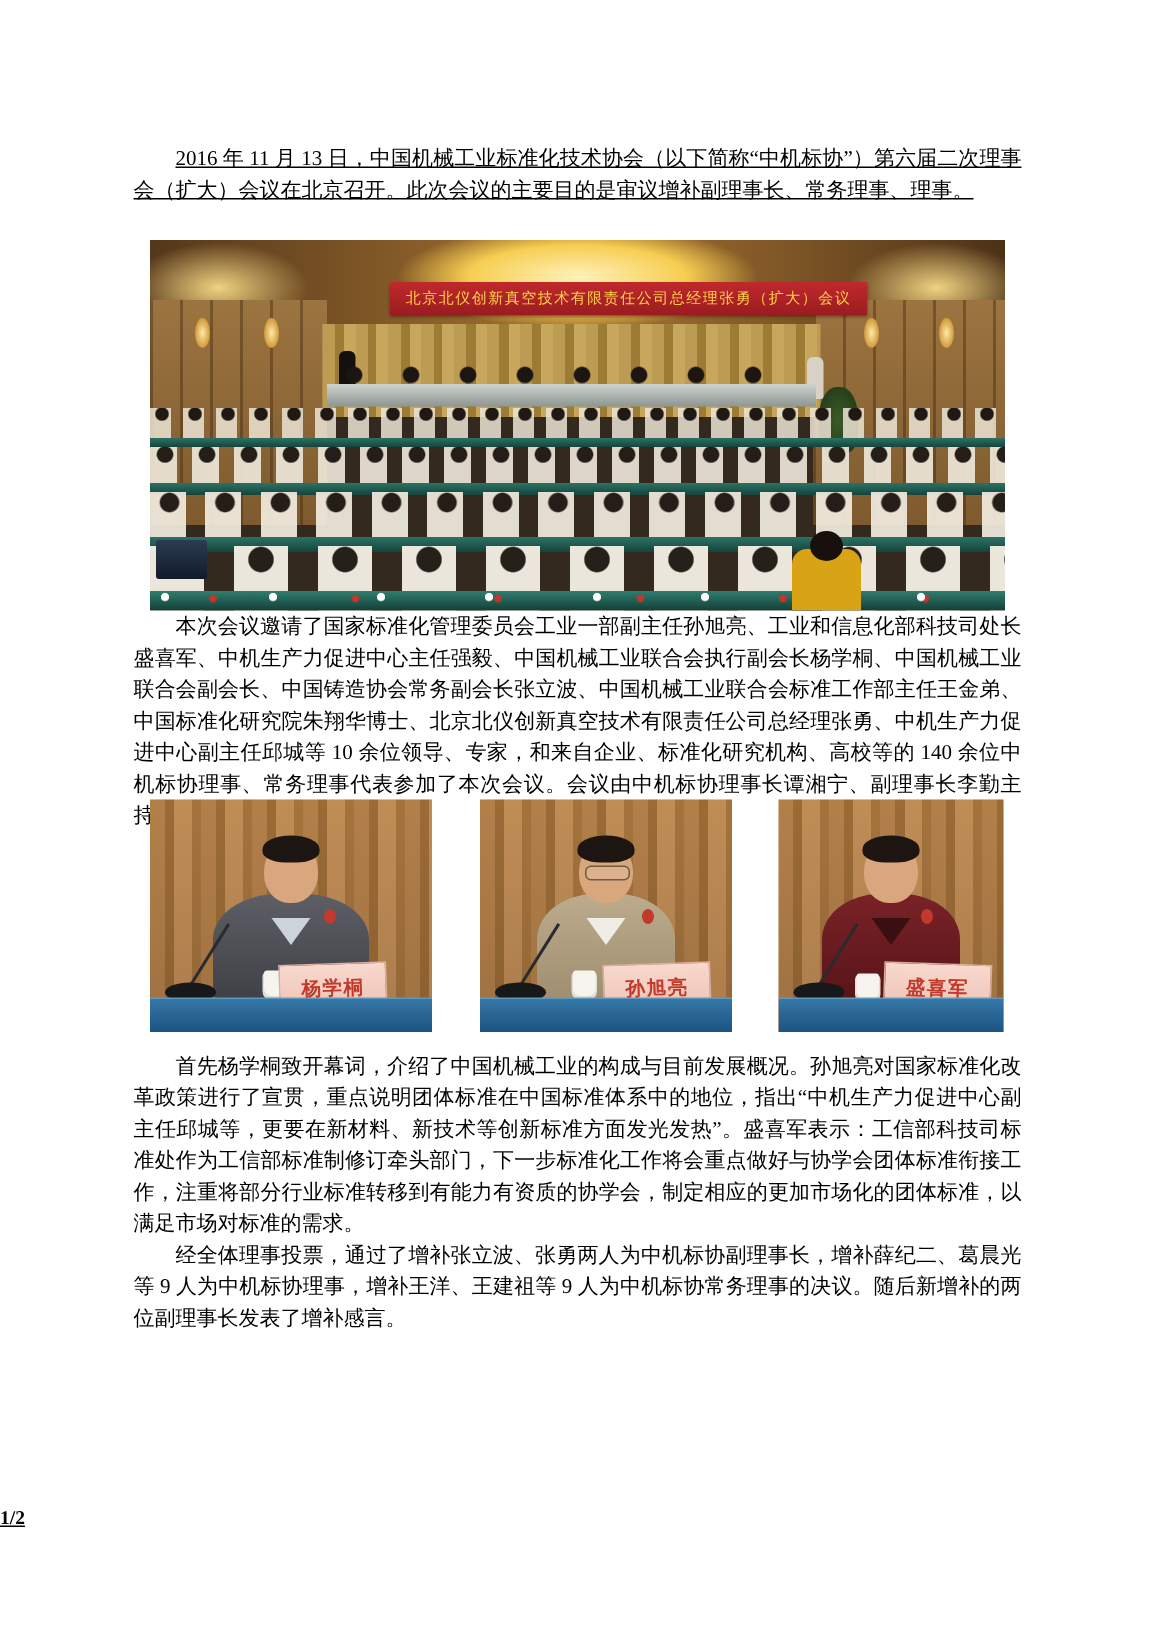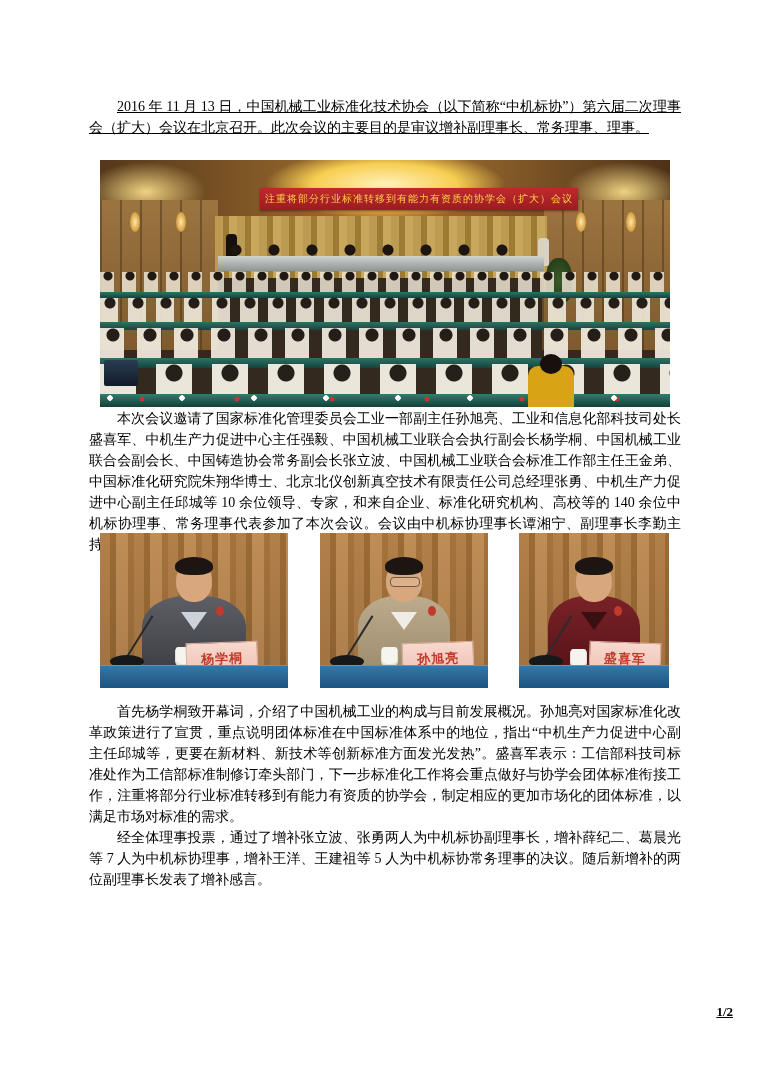--- a/index.html
+++ b/index.html
@@ -143,39 +143,39 @@
     border-radius:2px 2px 5px 5px; box-shadow:0 2px 0 1px #e2e0d6; }
   #sp1 .sp-cup { left:76px; } #sp2 .sp-cup { left:62px; } #sp3 .sp-cup { left:52px; bottom:22px; }
   .sp-plate { position:absolute; bottom:12px; height:32px; min-width:62px; padding:0 4px;
     background:linear-gradient(#f8d8cd,#eec2b5); border:1px solid #dcae9f;
     display:flex; align-items:center; justify-content:center;
     color:#c23a2b; font-size:13px; font-weight:bold; letter-spacing:1px;
     transform:rotate(-2deg); }
   #sp1 .sp-plate { right:30px; } #sp2 .sp-plate { right:14px; } #sp3 .sp-plate { right:8px; transform:rotate(2deg); }
 
   
-  #footer { position:absolute; top:1004px; left:0; width:733px; text-align:right;
+  #footer { position:absolute; top:1004px; left:0; width:733px; text-align:left;
     font-size:13px; font-weight:bold;text-decoration:underline; }
 </style>
 </head>
 <body>
 
 <p class="para" id="p1">2016 年 11 月 13 日，中国机械工业标准化技术协会（以下简称“中机标协”）第六届二次理事会（扩大）会议在北京召开。此次会议的主要目的是审议增补副理事长、常务理事、理事。</p>
 
 <div id="main-photo">
   <div class="m-ceiling"></div>
   <div class="m-wall m-wall-l"></div>
   <div class="m-wall m-wall-r"></div>
   <div class="m-sconce" style="left:30px"></div>
   <div class="m-sconce" style="left:76px"></div>
   <div class="m-sconce" style="right:34px"></div>
   <div class="m-sconce" style="right:84px"></div>
   <div class="m-stage"></div>
   <div class="m-banner">
-    <span>注重将部分行业标准转移到有能力有资质的协学会（扩大）会议</span>
+    <span>北京北仪创新真空技术有限责任公司总经理张勇（扩大）会议</span>
   </div>
   <div class="m-plant"></div>
   <div class="m-fig-l"></div>
   <div class="m-fig-r"></div>
   <div class="m-heads"></div>
   <div class="m-headtable"></div>
   <div class="crowd-row" id="row1"></div>
   <div class="tstrip" id="t1"></div>
   <div class="crowd-row" id="row2"></div>
   <div class="tstrip" id="t2"></div>
@@ -219,15 +219,15 @@
     <div class="sp-badge"></div>
     <div class="sp-micstem"></div>
     <div class="sp-micbase"></div>
     <div class="sp-cup"></div>
     <div class="sp-plate">盛喜军</div>
     <div class="sp-table"></div>
   </div>
 </div>
 
 <p class="para" id="p3">首先杨学桐致开幕词，介绍了中国机械工业的构成与目前发展概况。孙旭亮对国家标准化改革政策进行了宣贯，重点说明团体标准在中国标准体系中的地位，指出“中机生产力促进中心副主任邱城等，更要在新材料、新技术等创新标准方面发光发热”。盛喜军表示：工信部科技司标准处作为工信部标准制修订牵头部门，下一步标准化工作将会重点做好与协学会团体标准衔接工作，注重将部分行业标准转移到有能力有资质的协学会，制定相应的更加市场化的团体标准，以满足市场对标准的需求。</p>
-<p class="para" id="p4">经全体理事投票，通过了增补张立波、张勇两人为中机标协副理事长，增补薛纪二、葛晨光等 7 人为中机标协理事，增补王洋、王建祖等 5 人为中机标协常务理事的决议。随后新增补的两位副理事长发表了增补感言。</p>
+<p class="para" id="p4">经全体理事投票，通过了增补张立波、张勇两人为中机标协副理事长，增补薛纪二、葛晨光等 9 人为中机标协理事，增补王洋、王建祖等 9 人为中机标协常务理事的决议。随后新增补的两位副理事长发表了增补感言。</p>
 
 <div id="footer">1/2</div>
 
 </body></html>

